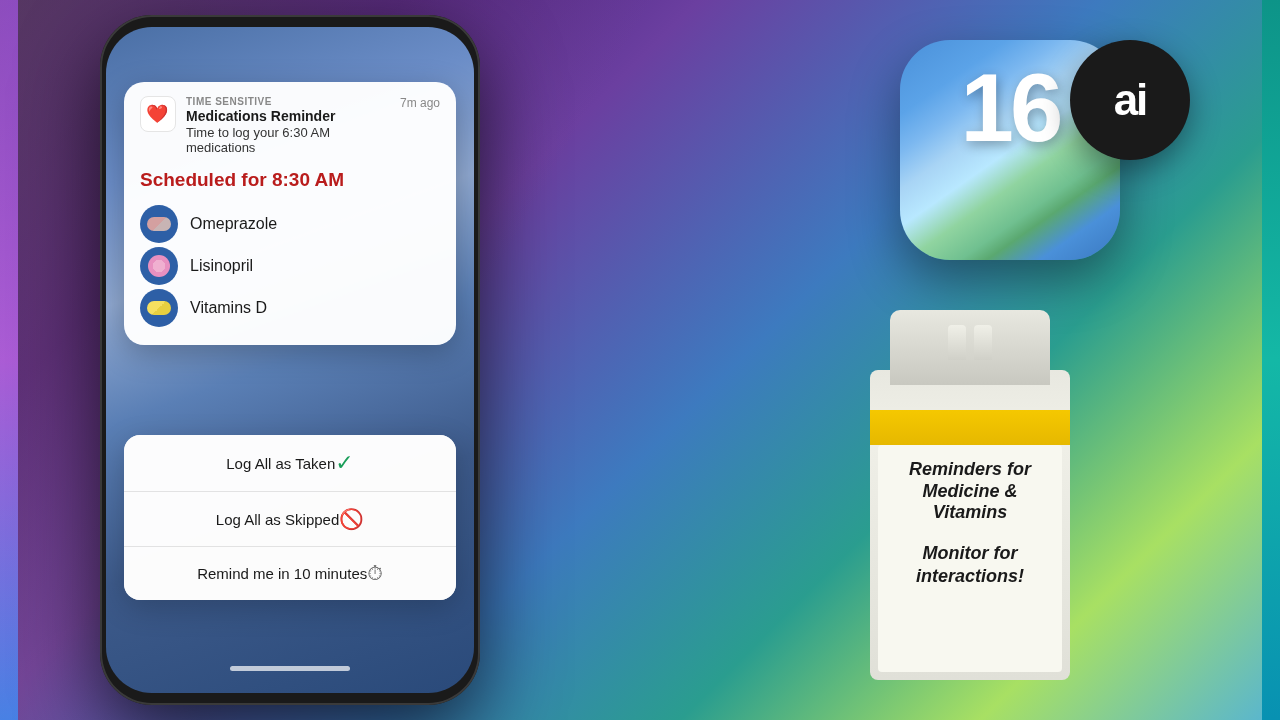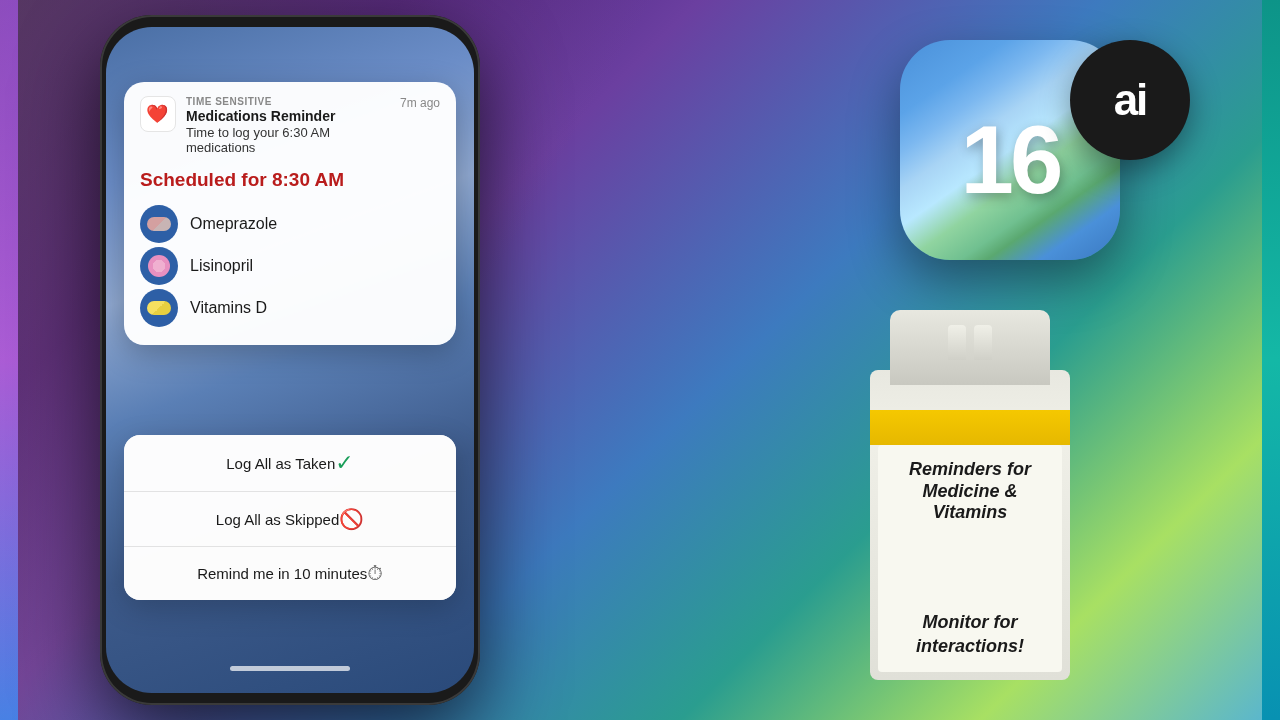--- a/index.html
+++ b/index.html
@@ -259,21 +259,20 @@
     
     .ios16-icon {
       position: absolute;
       top: 40px;
       left: 100px;
       width: 220px;
       height: 220px;
       border-radius: 50px;
       background: linear-gradient(145deg, #4a90d9 0%, #5ba3e8 20%, #7cb8f0 30%, #a8d4f5 40%, #b8e8ff 50%, #90d4a0 60%, #70c090 70%, #5aa870 75%, #4a90d9 85%, #3a78c0 100%);
       display: flex;
-      align-items: center;
       justify-content: center;
       box-shadow: 0 20px 50px rgba(0,0,0,0.4);
       overflow: hidden;
     }
 
     .ios16-text {
       font-size: 96px;
       font-weight: 800;
       color: white;
       text-shadow: 2px 4px 12px rgba(0,0,0,0.3);
@@ -370,21 +369,21 @@
       top: 75px;
       left: 8px;
       right: 8px;
       bottom: 8px;
       background: #f8f8f0;
       border-radius: 4px;
       padding: 14px 12px;
       display: flex;
       flex-direction: column;
       align-items: center;
-      justify-content: space-between;
+      justify-content: flex-start;
       gap: 10px;
     }
 
     .bottle-text-1 {
       font-size: 18px;
       font-weight: 900;
       color: #1a1a1a;
       font-style: italic;
       text-align: center;
       line-height: 1.2;

